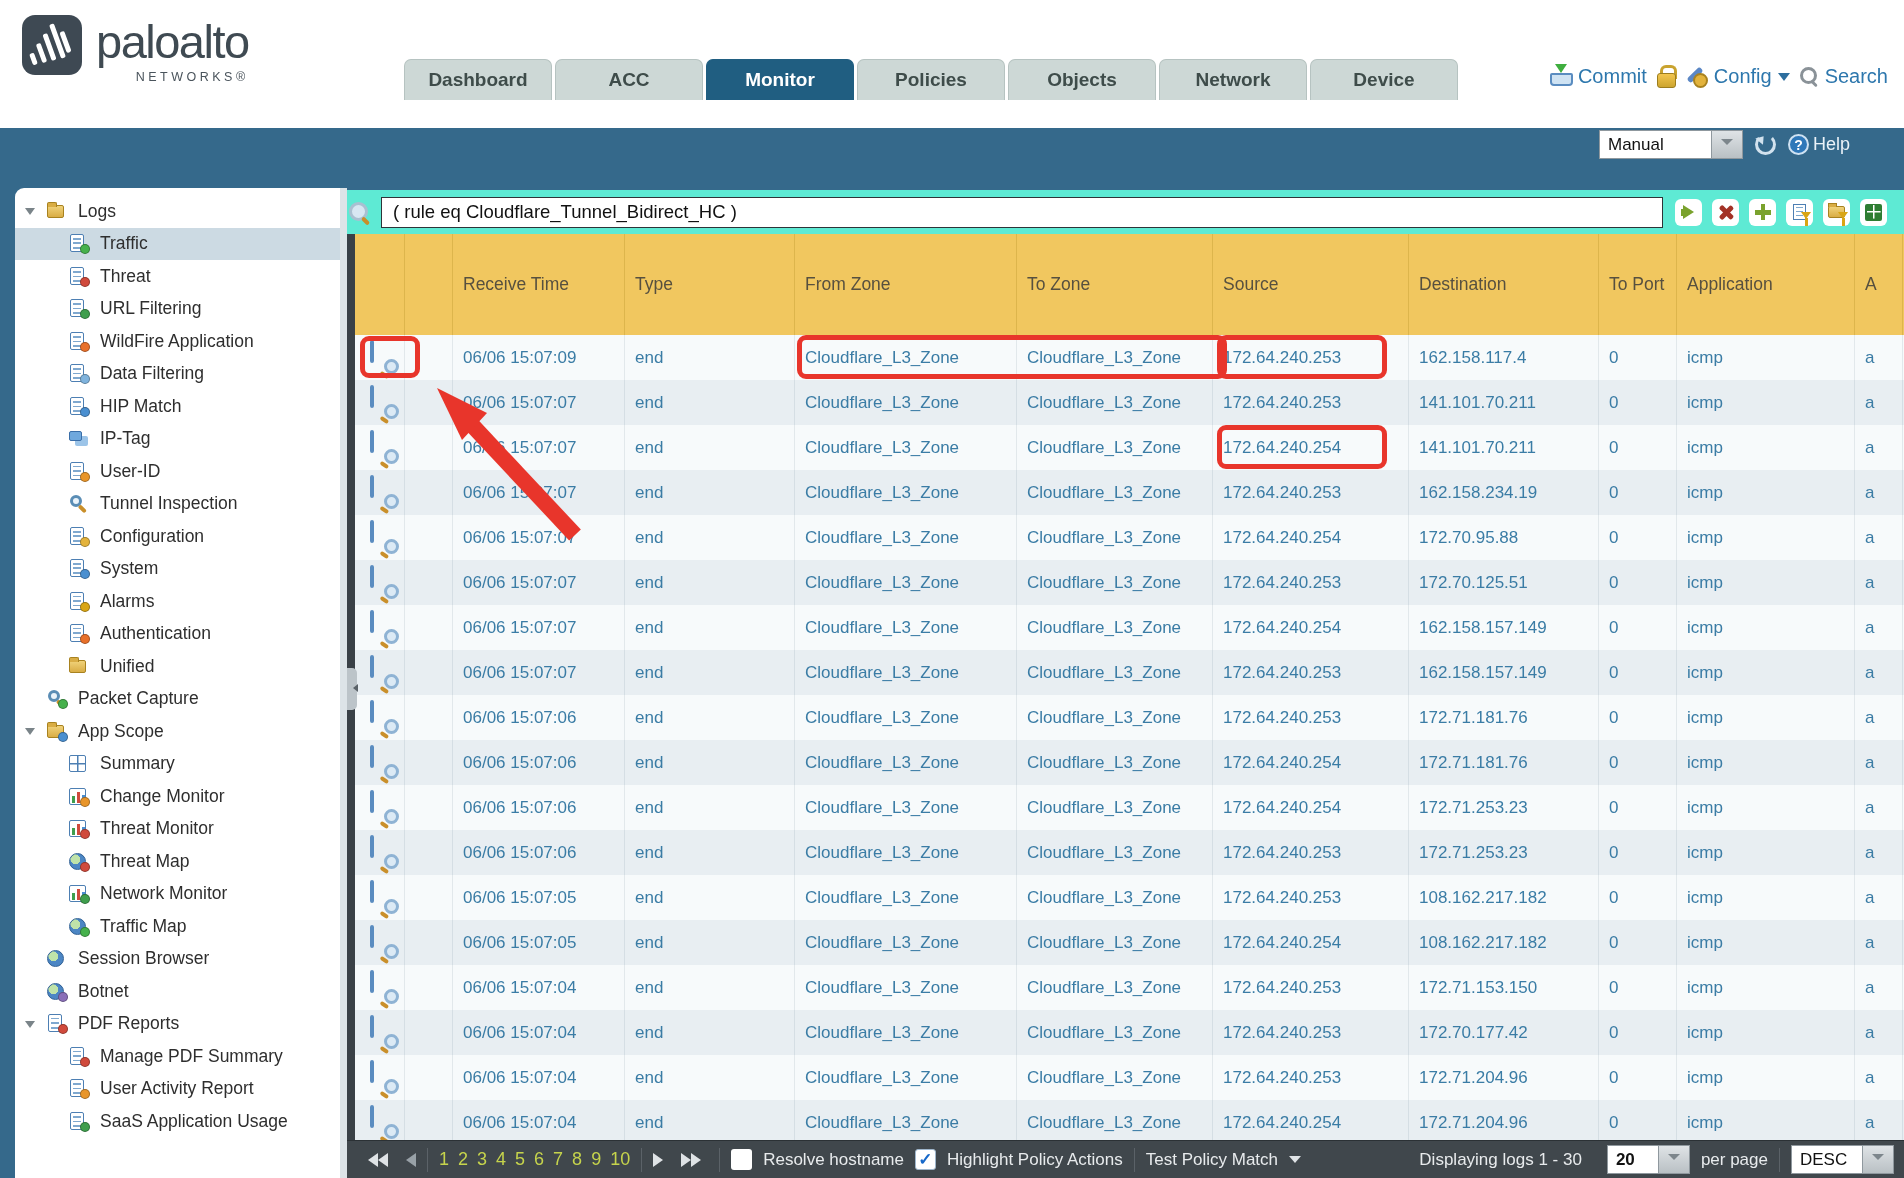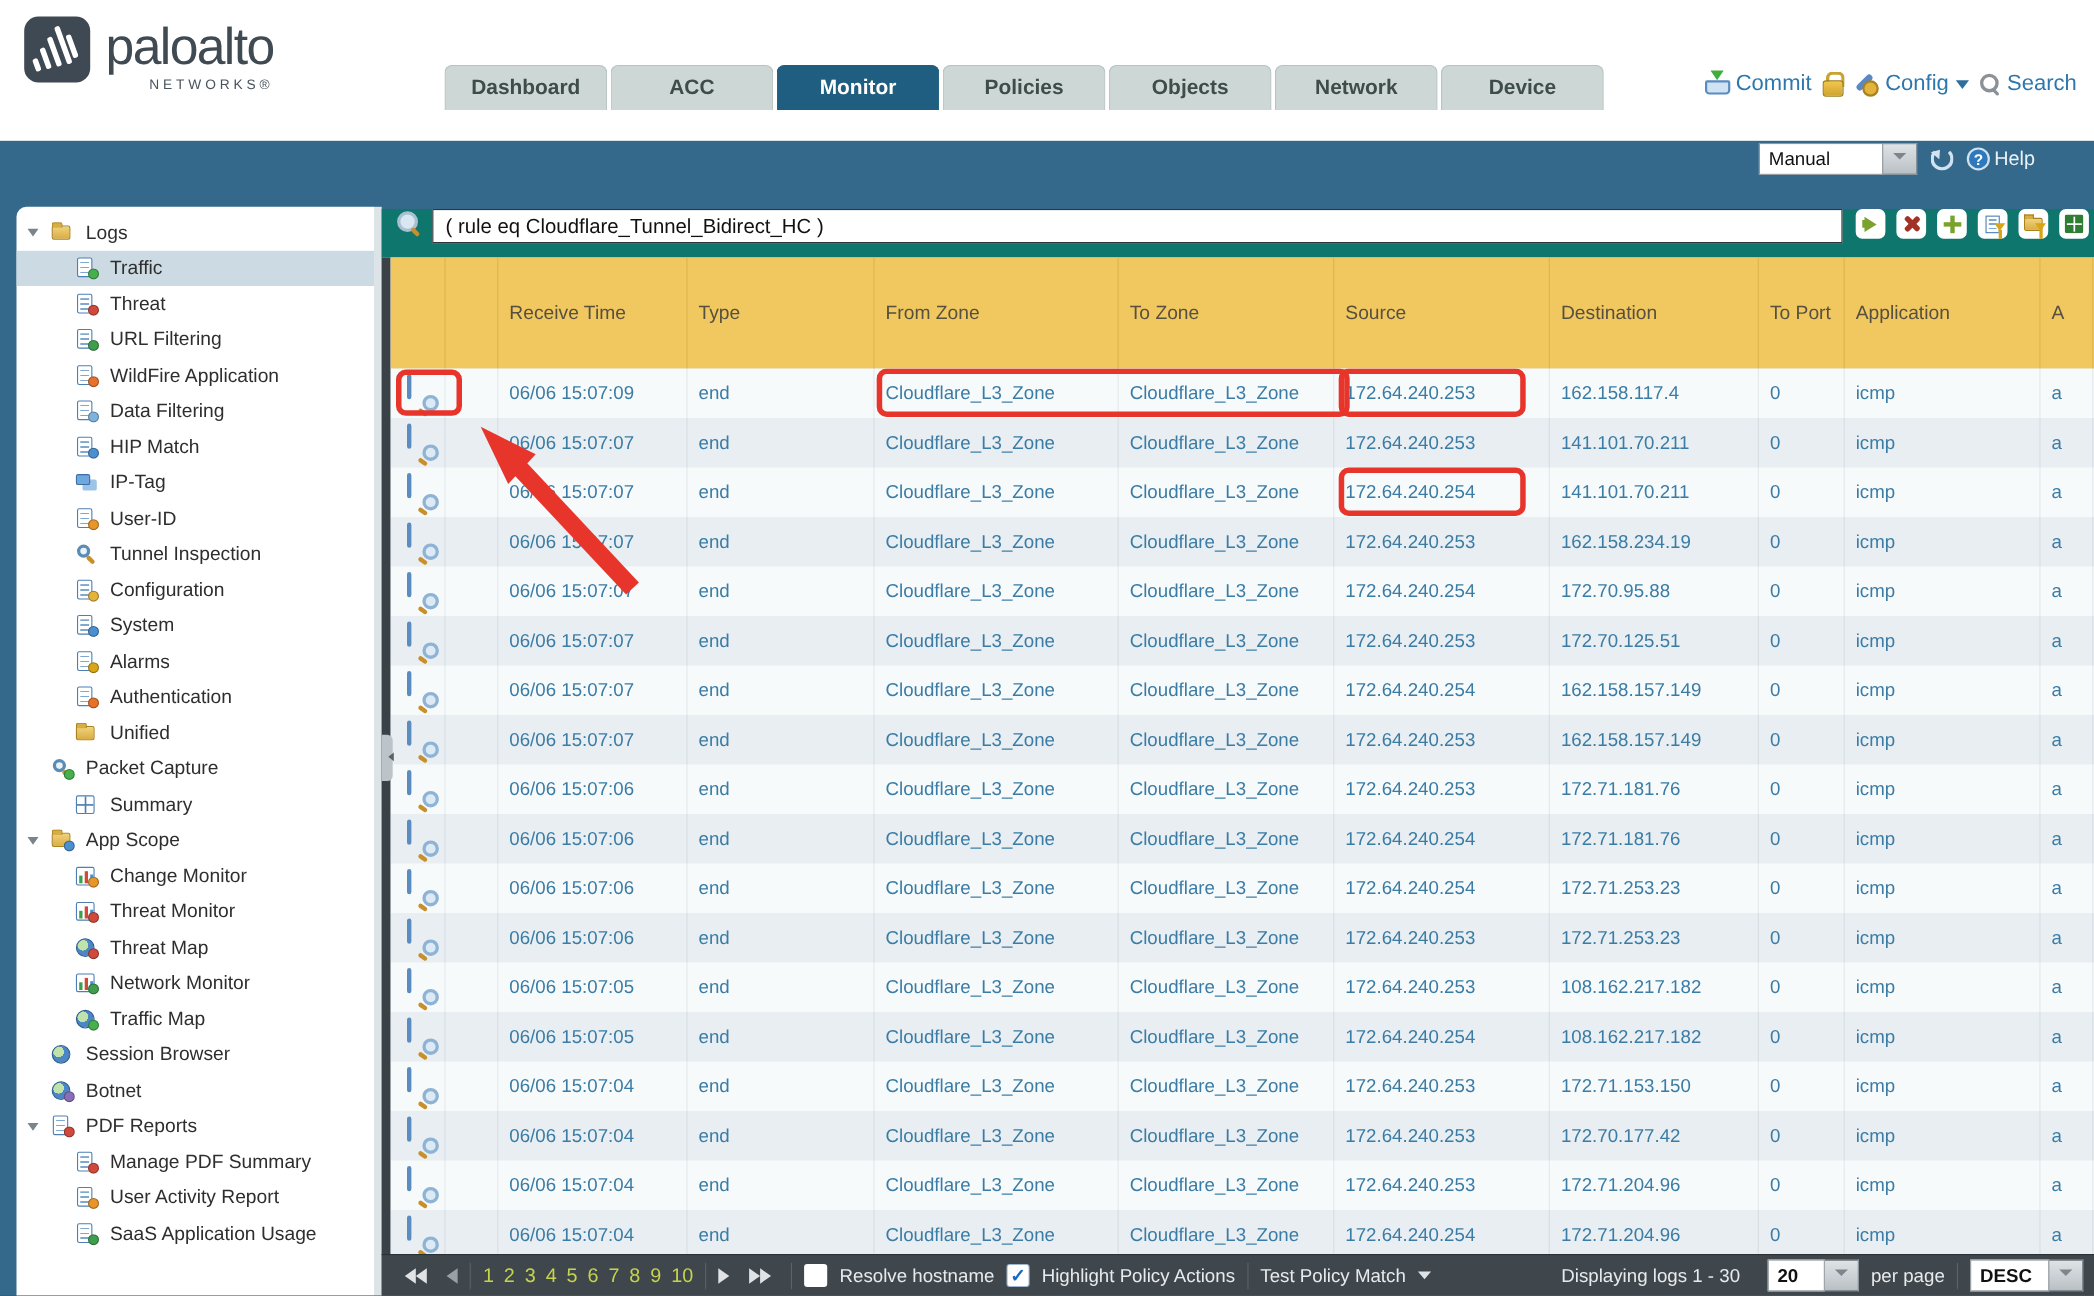--- a/index.html
+++ b/index.html
@@ -100,22 +100,22 @@
   .sb-ico.chart .base::after{content:"";position:absolute;left:7px;bottom:1px;width:3px;height:11px;background:#d04a3c;
       box-shadow:5px 3px 0 #4a8fd0}
   .sb-ico.monitors .base{left:2px;top:3px;width:13px;height:10px;background:#6fa8dd;border:1.5px solid #3a6ea8;border-radius:2px;
       box-shadow:6px 5px 0 #9cc4e8}
   .sb-ico .badge{position:absolute;right:1px;bottom:0;width:10px;height:10px;border-radius:50%;
       border:1px solid rgba(0,0,0,.3)}
   .lbl{overflow:hidden;text-overflow:ellipsis}
 
   
   .main{position:absolute;left:347px;top:190px;right:0;bottom:0;z-index:1}
-  .filterbar{position:absolute;left:0;top:0;right:0;height:44px;background:#0f766e;
-             display:flex;align-items:flex-start;padding-left:12px}
+  .filterbar{position:absolute;left:0;top:0;right:0;height:44px;background:#5eead4;
+             display:flex;align-items:center;padding-left:0}
   .fmag{position:relative;width:24px;height:24px;flex:none}
   .fmag::before{content:"";position:absolute;left:2px;top:2px;width:13px;height:13px;
       border:3.5px solid #a9c0d1;border-radius:50%;background:#d8e7f2}
   .fmag::after{content:"";position:absolute;right:1px;bottom:1px;width:9px;height:4px;
       background:#c98f2a;transform:rotate(45deg);border-radius:2px}
   .finput{margin-left:10px;width:1282px;height:31px;border:1px solid #2e3438;font-size:18.5px;
           padding:0 11px;color:#111;background:#fff;font-family:"Liberation Sans",sans-serif}
   .ficons{display:flex;gap:10px;margin-left:12px}
   .fbtn{width:27px;height:27px;background:#fff;border-radius:6px;display:flex;align-items:center;
         justify-content:center;position:relative;cursor:pointer}
@@ -417,38 +417,38 @@
       <div class="sb-item lvl0">
     <span class="tri-w">
           <span class="tri" style="visibility: hidden;"></span>
         </span>
     <span class="sb-ico mag">
           <i class="base"></i>
           <i class="badge" style="background: rgb(70, 177, 76);"></i>
         </span>
     <span class="lbl">Packet Capture</span>
   </div>
+      <div class="sb-item lvl0">
+    <span class="tri-w">
+          <span class="tri"></span>
+        </span>
+    <span class="sb-ico folder">
+          <i class="base"></i>
+          <i class="badge" style="background: rgb(74, 143, 208);"></i>
+        </span>
+    <span class="lbl">App Scope</span>
+  </div>
       <div class="sb-item lvl1">
     <span class="tri-w">
           <span class="tri" style="visibility: hidden;"></span>
         </span>
     <span class="sb-ico grid">
           <i class="base"></i>
         </span>
     <span class="lbl">Summary</span>
-  </div>
-      <div class="sb-item lvl0">
-    <span class="tri-w">
-          <span class="tri"></span>
-        </span>
-    <span class="sb-ico folder">
-          <i class="base"></i>
-          <i class="badge" style="background: rgb(74, 143, 208);"></i>
-        </span>
-    <span class="lbl">App Scope</span>
   </div>
       <div class="sb-item lvl1">
     <span class="tri-w">
           <span class="tri" style="visibility: hidden;"></span>
         </span>
     <span class="sb-ico chart">
           <i class="base"></i>
           <i class="badge" style="background: rgb(232, 149, 42);"></i>
         </span>
     <span class="lbl">Change Monitor</span>
@@ -922,20 +922,20 @@
       <span class="ftxt push">Displaying logs 1 - 30</span>
       <div class="sel" style="margin-left:14px">
         <div class="box" style="width:52px;font-weight:600">20</div>
         <div class="btn">
             <span class="tri-dn"></span>
           </div>
       </div>
       <span class="ftxt">per page</span>
       <span class="fsep"></span>
       <div class="sel">
-        <div class="box" style="width:72px;font-weight:700">DESC</div>
+        <div class="box" style="width:72px;font-weight:400">DESC</div>
         <div class="btn">
             <span class="tri-dn"></span>
           </div>
       </div>
     </div>
   </div>
 </div>
 
 </body></html>

